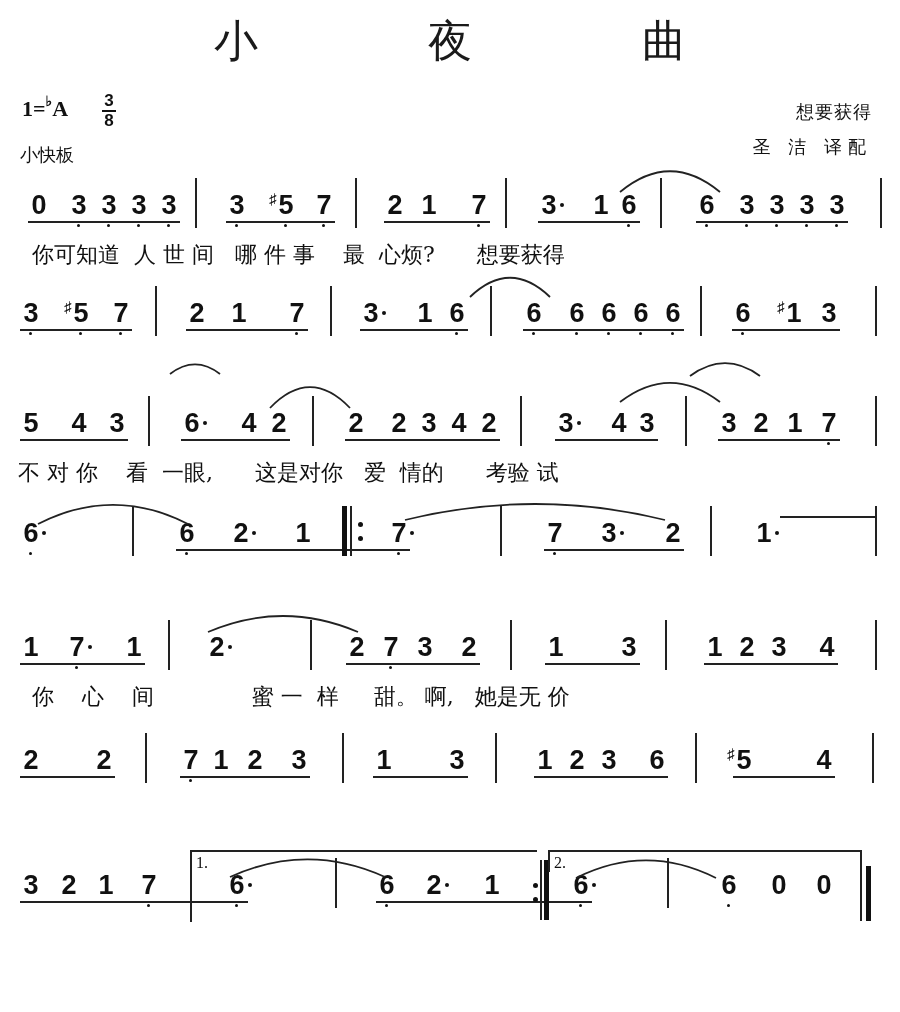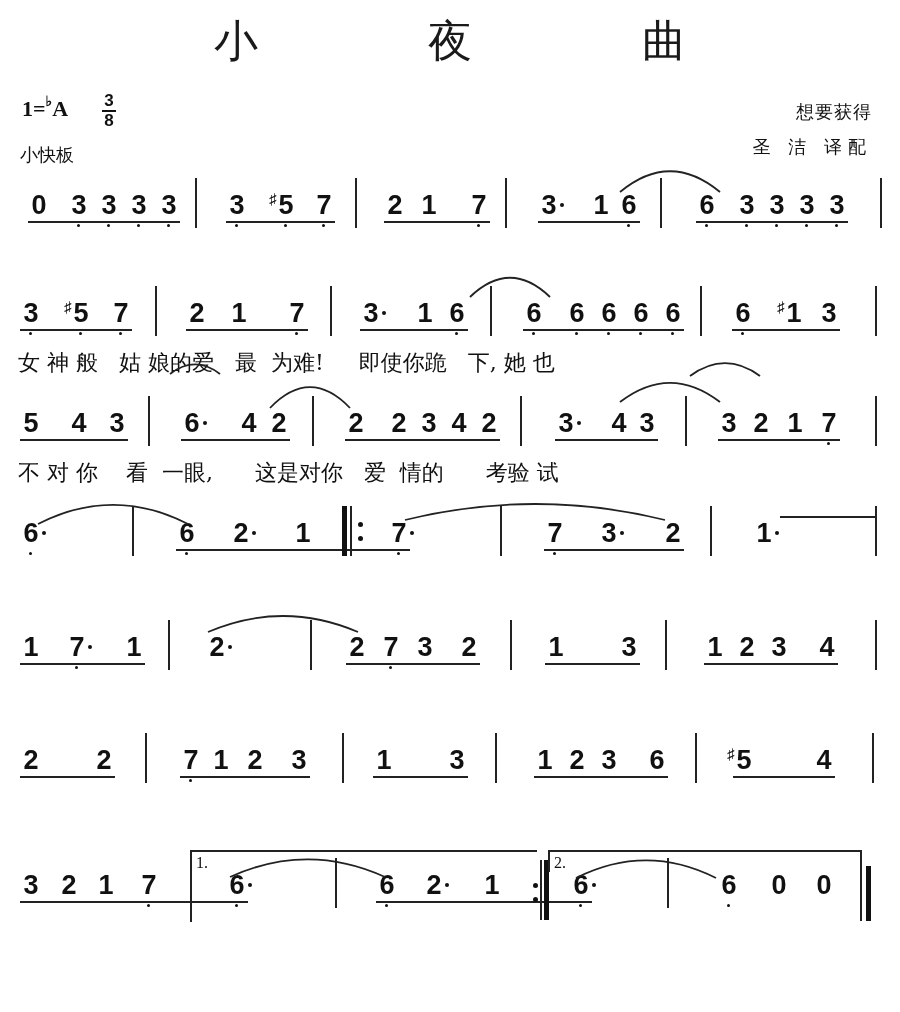--- a/index.html
+++ b/index.html
@@ -61,20 +61,21 @@
       <div class="ul" style="left: 28px; width: 152px; top: 31px;"></div>
       <div class="ul" style="left: 226px; width: 109px; top: 31px;"></div>
       <div class="ul" style="left: 384px; width: 106px; top: 31px;"></div>
       <div class="ul" style="left: 538px; width: 102px; top: 31px;"></div>
       <div class="ul" style="left: 696px; width: 152px; top: 31px;"></div>
       <div class="bar" style="left: 195px; top: -12px; height: 50px;"></div>
       <div class="bar" style="left: 355px; top: -12px; height: 50px;"></div>
       <div class="bar" style="left: 505px; top: -12px; height: 50px;"></div>
       <div class="bar" style="left: 660px; top: -12px; height: 50px;"></div>
       <div class="bar" style="left: 880px; top: -12px; height: 50px;"></div>
+      <div class="lyric" style="left: 18px; top: 50px;">  你可知道  人 世 间   哪 件 事    最  心烦?      想要获得</div>
     </div>
     <div class="row" style="top: 298px;">
       <div class="note" style="left: 22px; top: 0px;">3<span class="dotlow"></span></div>
       <div class="note" style="left: 72px; top: 0px;">5<span class="sharp">♯</span><span class="dotlow"></span></div>
       <div class="note" style="left: 112px; top: 0px;">7<span class="dotlow"></span></div>
       <div class="note" style="left: 188px; top: 0px;">2</div>
       <div class="note" style="left: 230px; top: 0px;">1</div>
       <div class="note" style="left: 288px; top: 0px;">7<span class="dotlow"></span></div>
       <div class="note" style="left: 362px; top: 0px;">3<span class="aug"></span></div>
       <div class="note" style="left: 416px; top: 0px;">1</div>
@@ -90,21 +91,20 @@
       <div class="ul" style="left: 20px; width: 112px; top: 31px;"></div>
       <div class="ul" style="left: 186px; width: 122px; top: 31px;"></div>
       <div class="ul" style="left: 360px; width: 108px; top: 31px;"></div>
       <div class="ul" style="left: 523px; width: 161px; top: 31px;"></div>
       <div class="ul" style="left: 732px; width: 108px; top: 31px;"></div>
       <div class="bar" style="left: 155px; top: -12px; height: 50px;"></div>
       <div class="bar" style="left: 330px; top: -12px; height: 50px;"></div>
       <div class="bar" style="left: 490px; top: -12px; height: 50px;"></div>
       <div class="bar" style="left: 700px; top: -12px; height: 50px;"></div>
       <div class="bar" style="left: 875px; top: -12px; height: 50px;"></div>
-      <div class="lyric" style="left: 18px; top: 50px;">女 神 般   姑 娘的爱   最  为难!     即使你跪   下, 她 也</div>
     </div>
     <div class="row" style="top: 408px;">
       <div class="note" style="left: 22px; top: 0px;">5</div>
       <div class="note" style="left: 70px; top: 0px;">4</div>
       <div class="note" style="left: 108px; top: 0px;">3</div>
       <div class="note" style="left: 183px; top: 0px;">6<span class="aug"></span></div>
       <div class="note" style="left: 240px; top: 0px;">4</div>
       <div class="note" style="left: 270px; top: 0px;">2</div>
       <div class="note" style="left: 347px; top: 0px;">2</div>
       <div class="note" style="left: 390px; top: 0px;">2</div>
@@ -164,20 +164,21 @@
       <div class="note" style="left: 818px; top: 0px;">4</div>
       <div class="ul" style="left: 20px; width: 125px; top: 31px;"></div>
       <div class="ul" style="left: 346px; width: 134px; top: 31px;"></div>
       <div class="ul" style="left: 545px; width: 95px; top: 31px;"></div>
       <div class="ul" style="left: 704px; width: 134px; top: 31px;"></div>
       <div class="bar" style="left: 168px; top: -12px; height: 50px;"></div>
       <div class="bar" style="left: 310px; top: -12px; height: 50px;"></div>
       <div class="bar" style="left: 510px; top: -12px; height: 50px;"></div>
       <div class="bar" style="left: 665px; top: -12px; height: 50px;"></div>
       <div class="bar" style="left: 875px; top: -12px; height: 50px;"></div>
+      <div class="lyric" style="left: 18px; top: 50px;">  你    心    间              蜜 一  样     甜。 啊,   她是无 价</div>
     </div>
     <div class="row" style="top: 745px;">
       <div class="note" style="left: 22px; top: 0px;">2</div>
       <div class="note" style="left: 95px; top: 0px;">2</div>
       <div class="note" style="left: 182px; top: 0px;">7<span class="dotlow"></span></div>
       <div class="note" style="left: 212px; top: 0px;">1</div>
       <div class="note" style="left: 246px; top: 0px;">2</div>
       <div class="note" style="left: 290px; top: 0px;">3</div>
       <div class="note" style="left: 375px; top: 0px;">1</div>
       <div class="note" style="left: 448px; top: 0px;">3</div>

